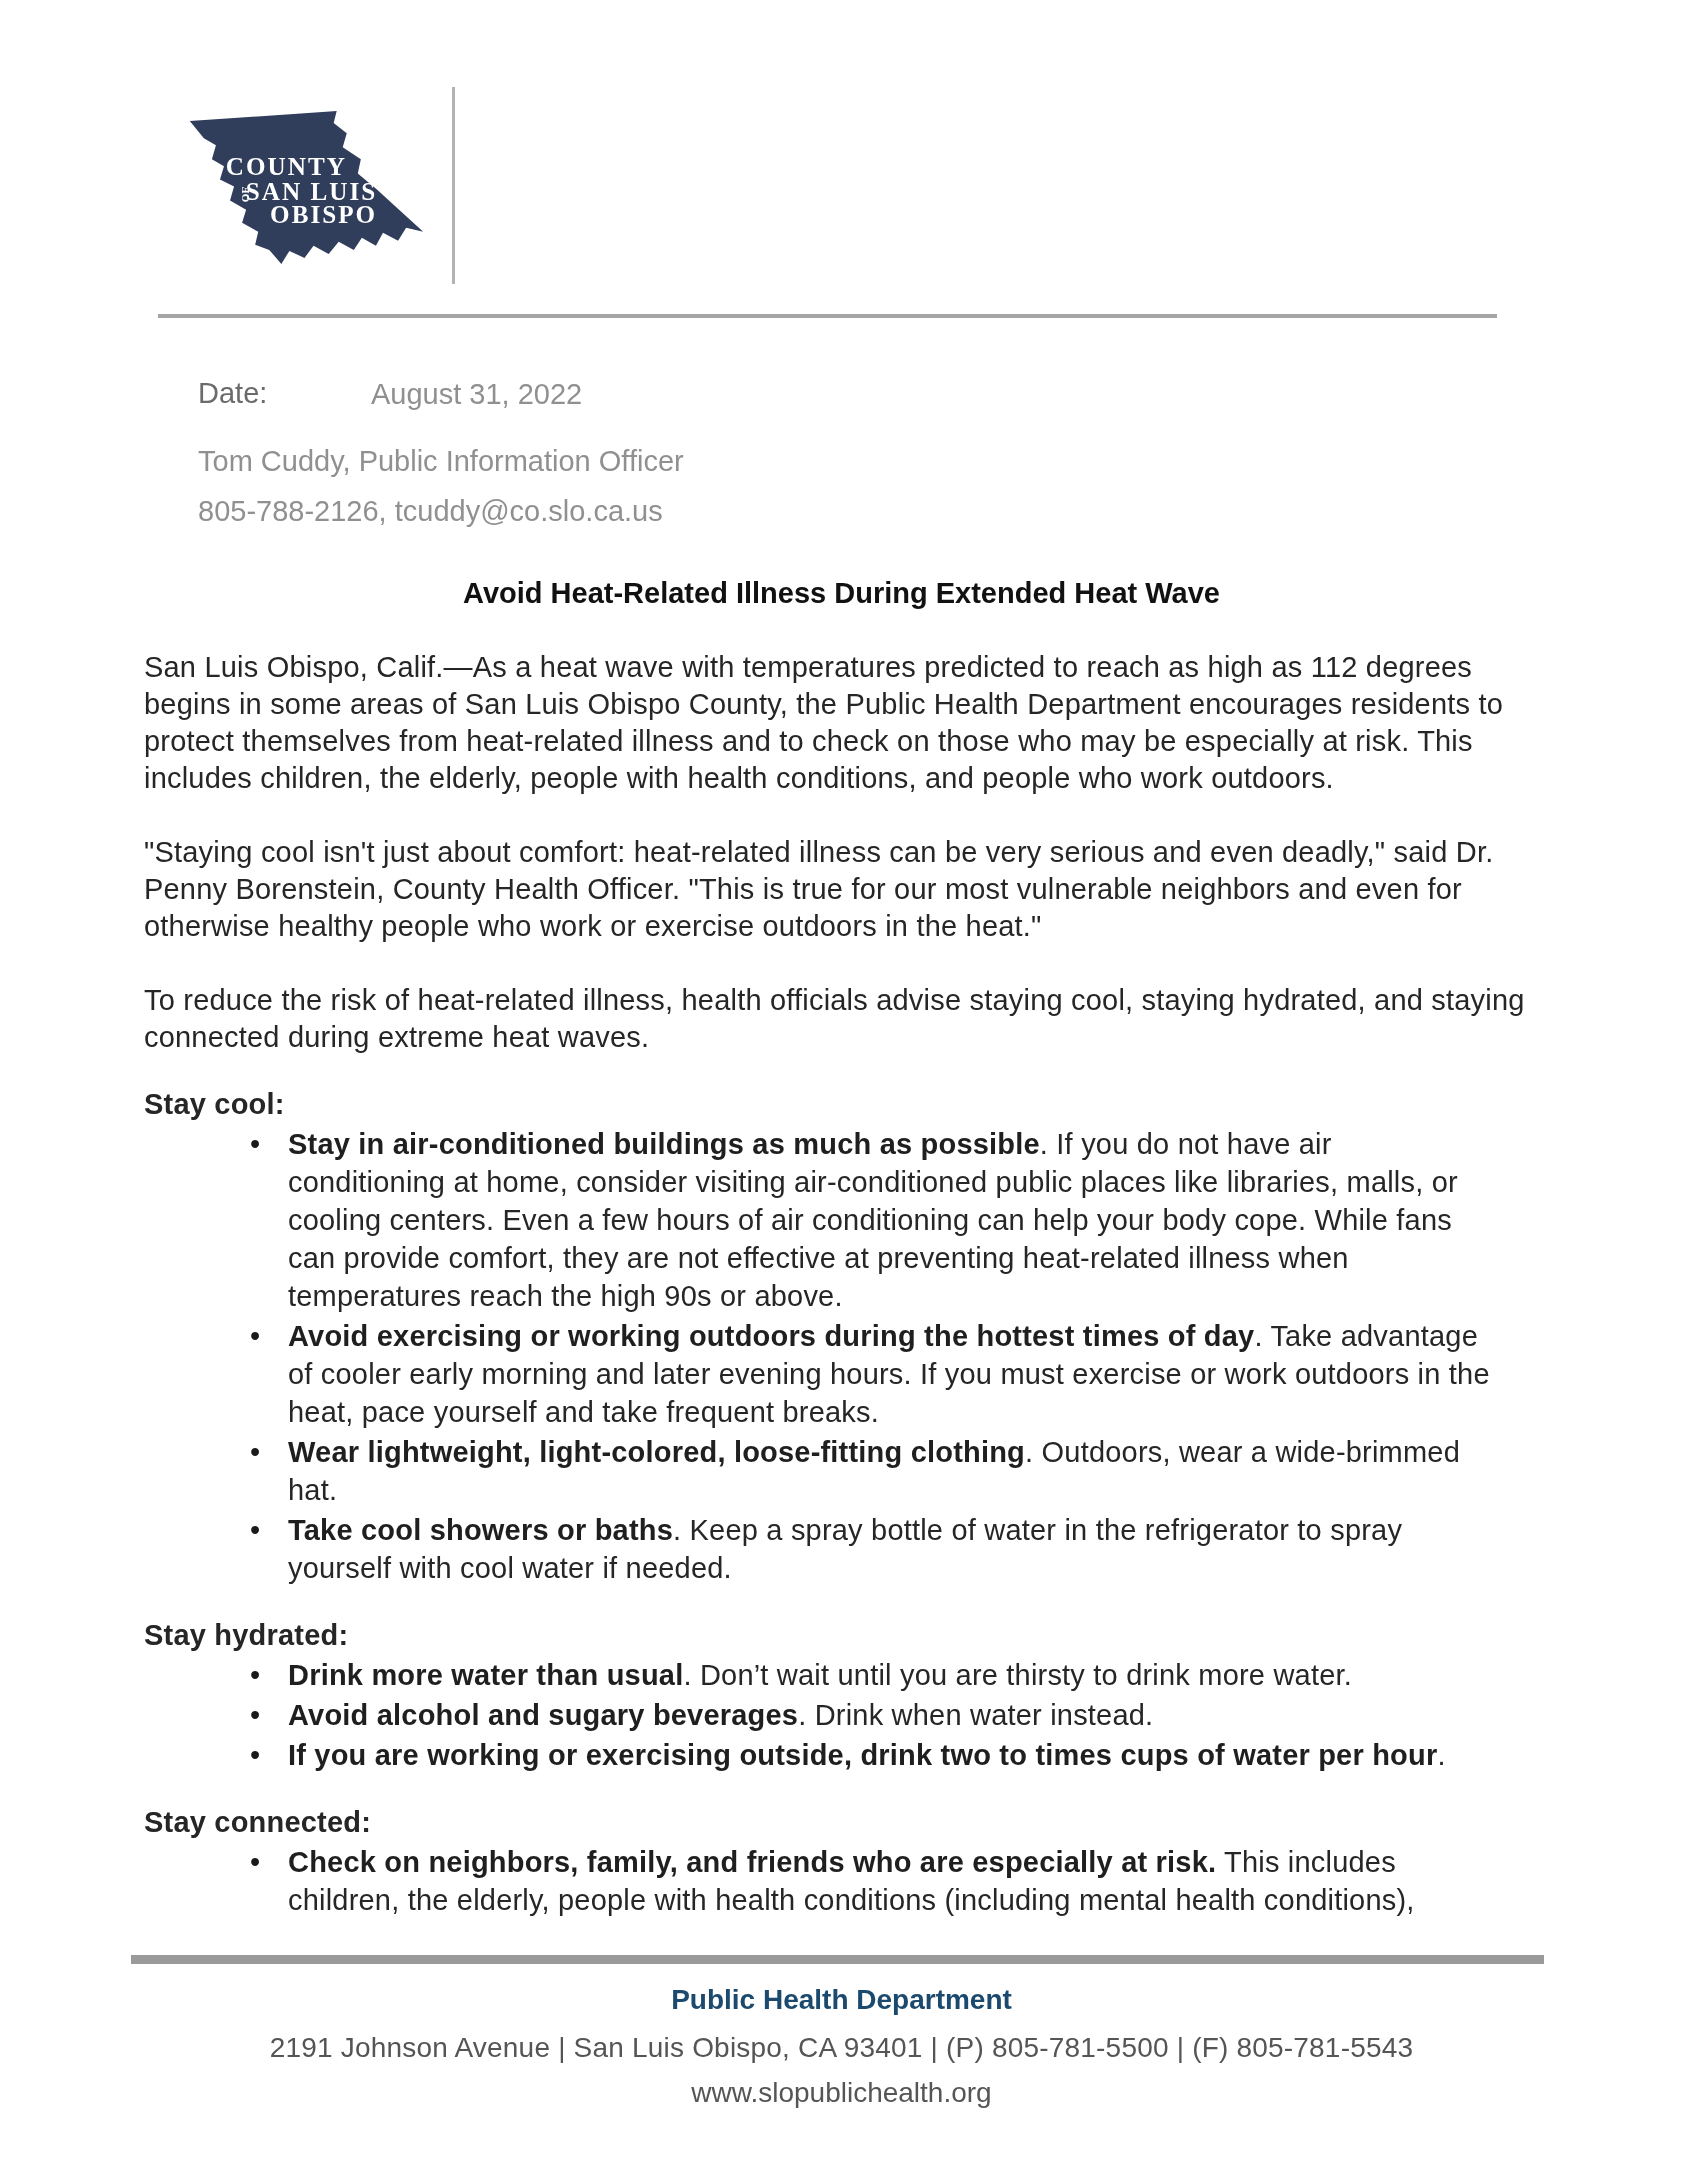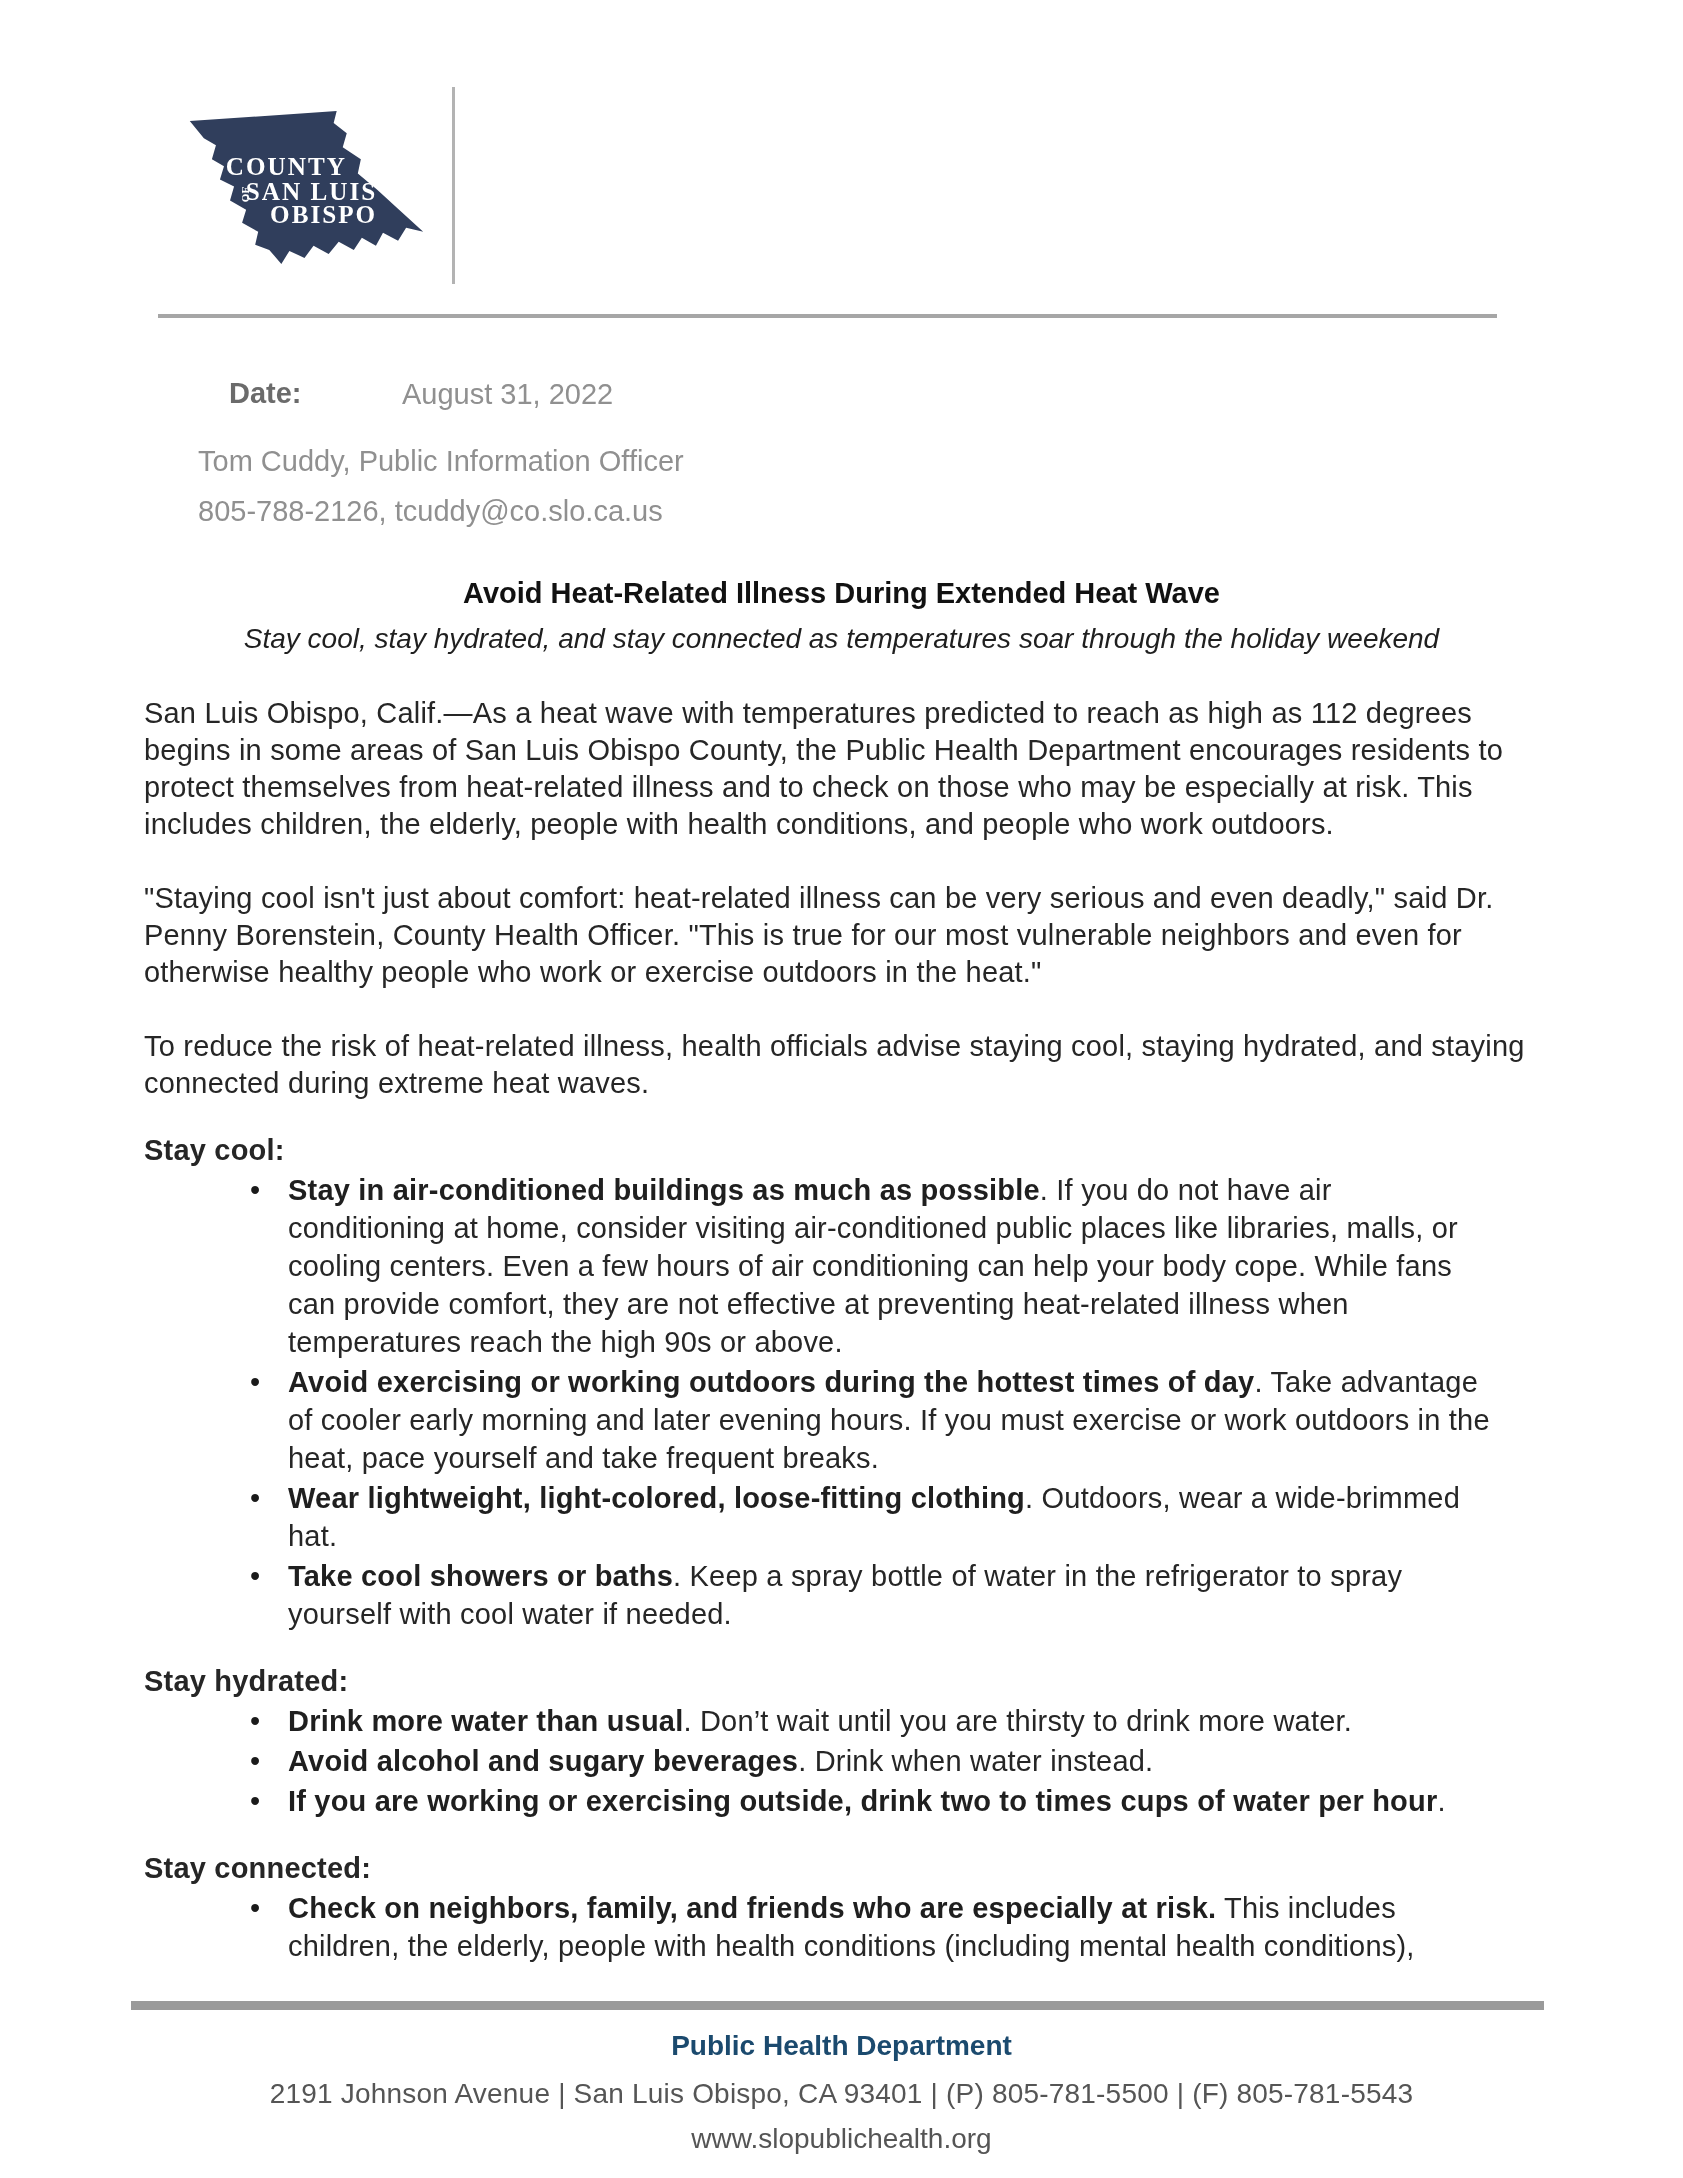--- a/index.html
+++ b/index.html
@@ -27,21 +27,21 @@
   .release-banner {
     text-align:right; color:#1b4a6e; font-weight:bold;
     font-size:41px; line-height:46px; margin-top:12px; padding-right:43px;
     letter-spacing:0.5px;
   }
   .header-rule { height:4px; background:#a6a6a6; margin:30px 186px 0 158px; }
 
   
   .meta { margin:51px 144px 0 198px; font-size:29px; }
   .meta-row { display:flex; margin-bottom:17px; }
-  .meta-label { flex:0 0 173px; font-weight:bold; color:#6b6b6b; line-height:48px;margin-left:31px; }
+  .meta-label { flex:0 0 173px; font-weight:normal; color:#6b6b6b; line-height:48px; }
   .meta-value { color:#909090; line-height:50px; }
 
   
   .title {
     text-align:center; font-weight:bold; font-size:29px; color:#111111;
     margin:38px 144px 0 144px; line-height:38px;
   }
   .subtitle {
     text-align:center; font-style:italic; font-size:28px; color:#1f1f1f;
     margin:8px 119px 0 119px; line-height:38px;
@@ -96,21 +96,20 @@
     </div>
     <div class="meta-row">
       <div class="meta-value">
         <div>Tom Cuddy, Public Information Officer</div>
         <div>805-788-2126, tcuddy@co.slo.ca.us</div>
       </div>
     </div>
   </div>
 
   <div class="title">Avoid Heat-Related Illness During Extended Heat Wave</div>
-  <div class="subtitle">Stay cool, stay hydrated, and stay connected as temperatures soar through the holiday weekend</div>
 
   <div class="body-copy">
     <p>San Luis Obispo, Calif.—As a heat wave with temperatures predicted to reach as high as 112 degrees begins in some areas of San Luis Obispo County, the Public Health Department encourages residents to protect themselves from heat-related illness and to check on those who may be especially at risk. This includes children, the elderly, people with health conditions, and people who work outdoors.</p>
     <p>"Staying cool isn't just about comfort: heat-related illness can be very serious and even deadly," said Dr. Penny Borenstein, County Health Officer. "This is true for our most vulnerable neighbors and even for otherwise healthy people who work or exercise outdoors in the heat."</p>
     <p>To reduce the risk of heat-related illness, health officials advise staying cool, staying hydrated, and staying connected during extreme heat waves.</p>
 
     <div class="section-heading">Stay cool:</div>
     <ul class="bullets">
       <li>
         <span class="bullet-dot">•</span>

